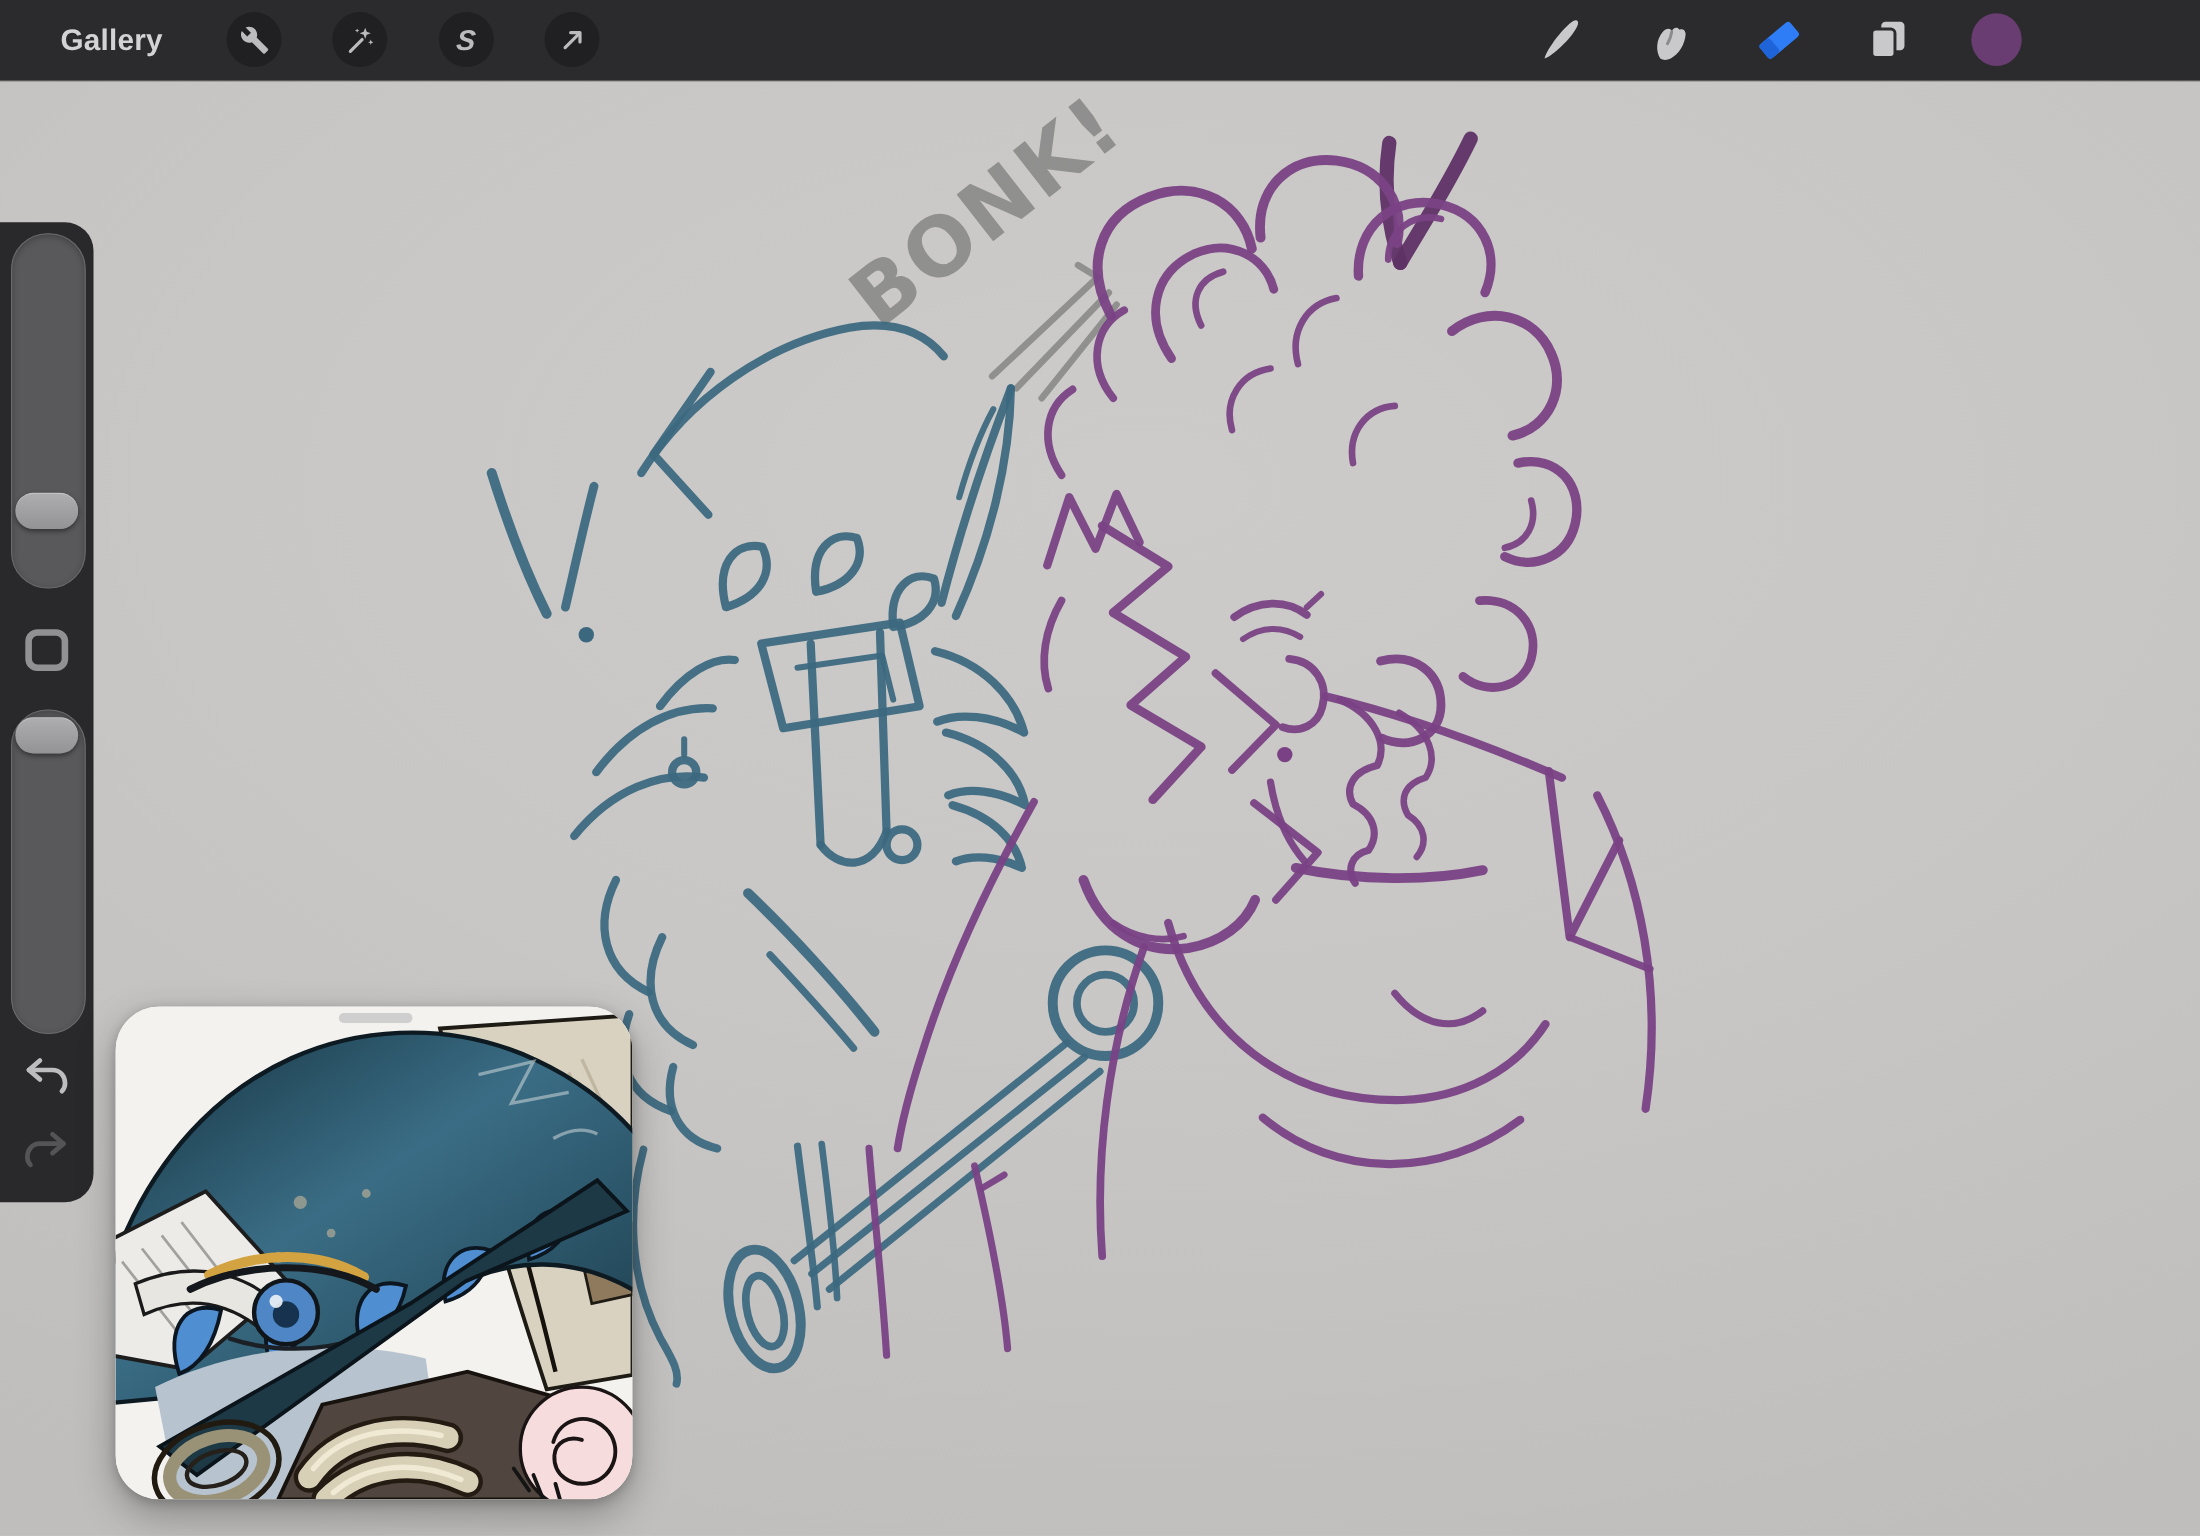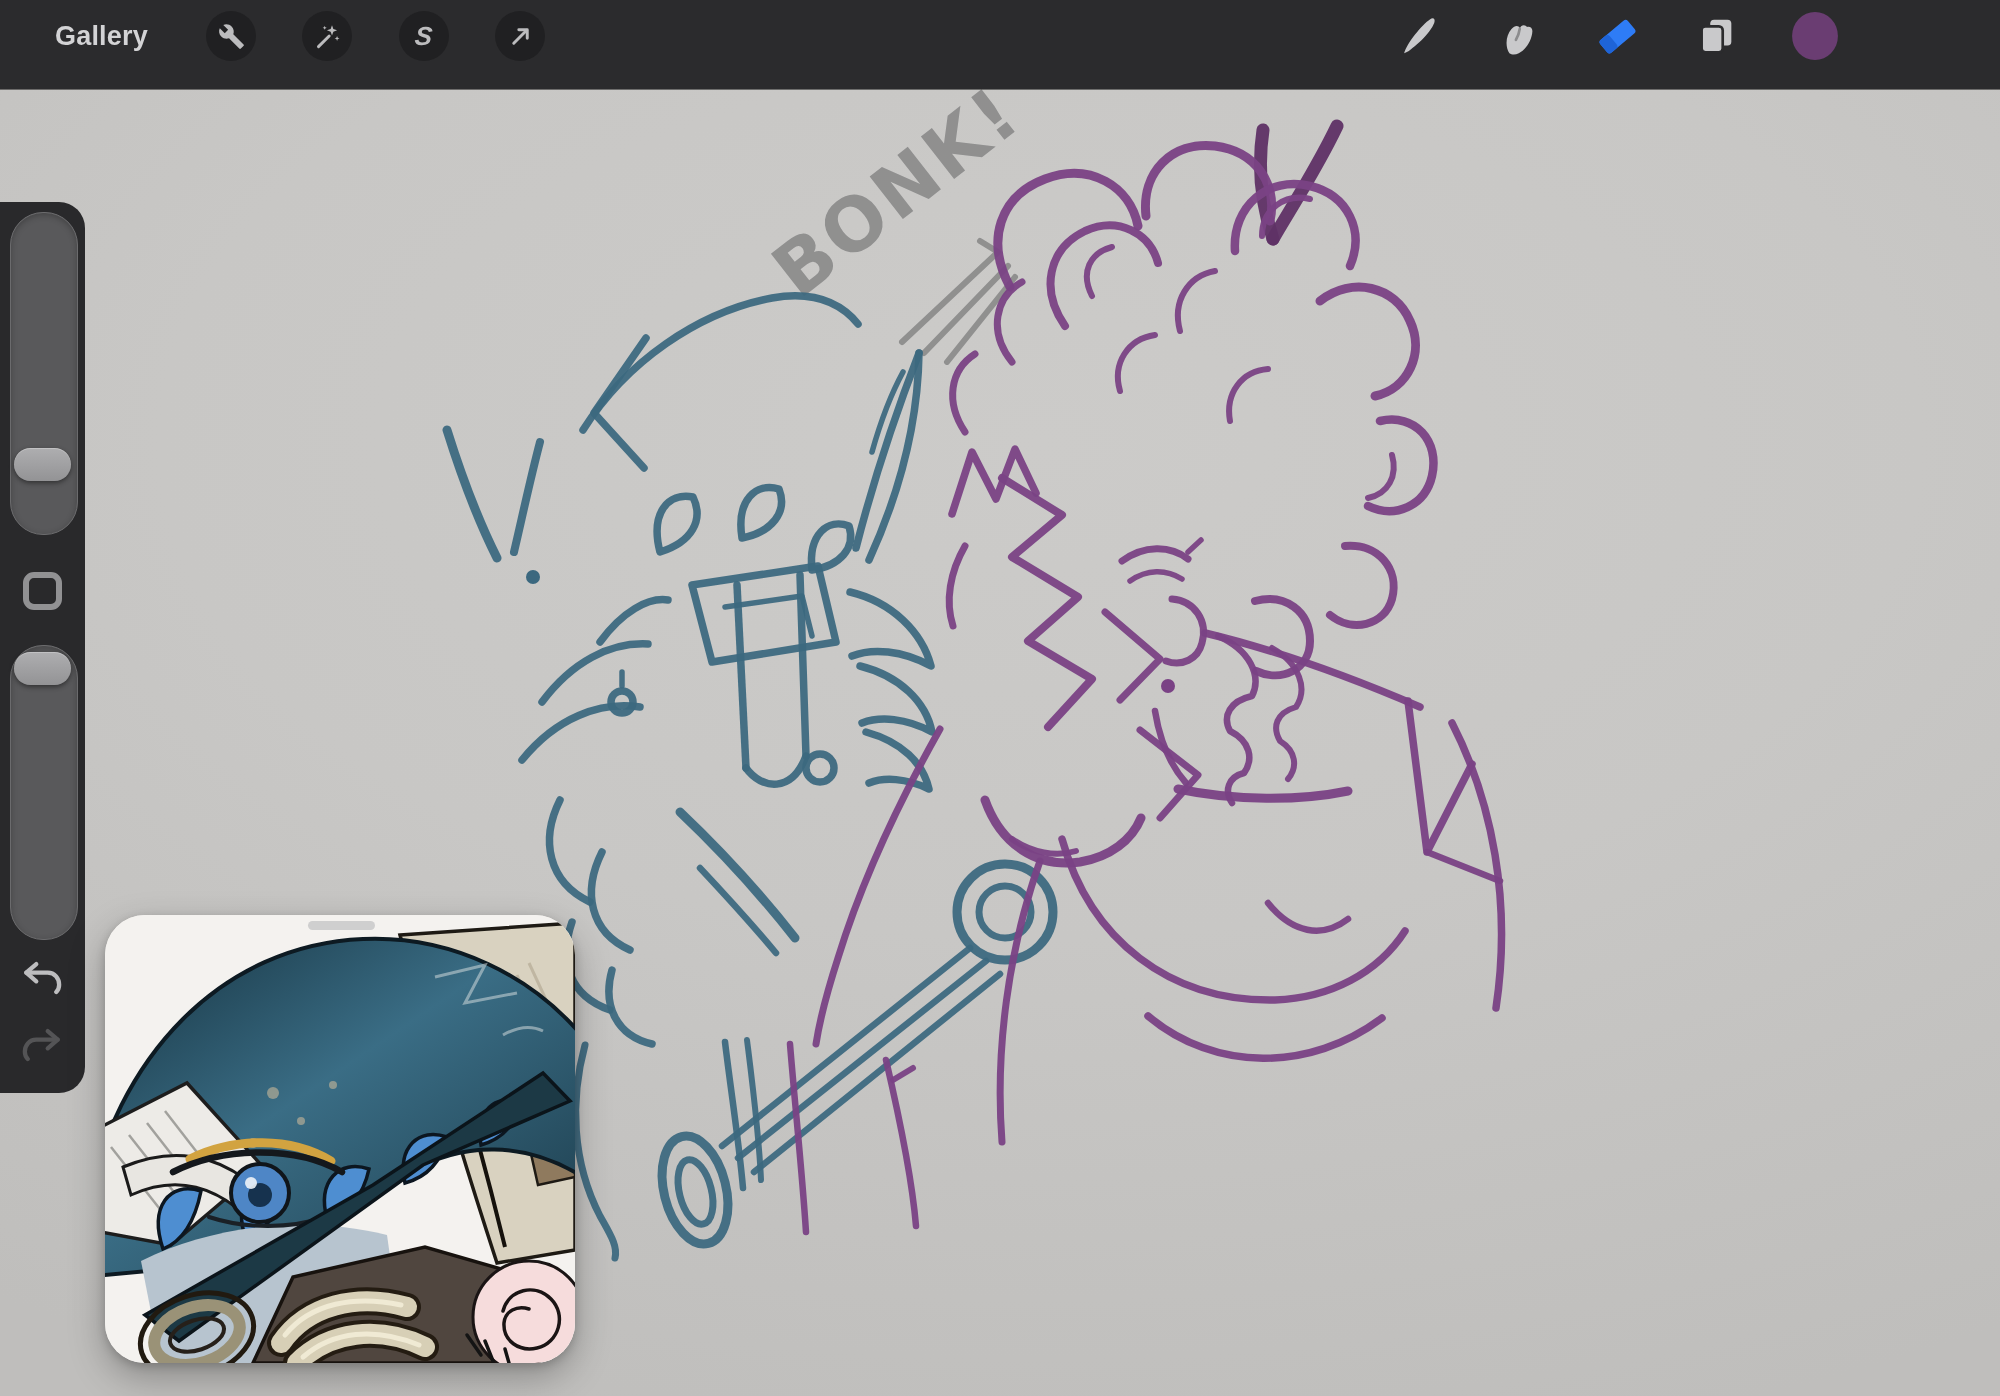--- a/index.html
+++ b/index.html
@@ -5,21 +5,21 @@
   html,body{margin:0;padding:0;width:2000px;height:1396px;overflow:hidden;
     font-family:"Liberation Sans",sans-serif;background:#c8c7c5;}
   .stage{position:absolute;inset:0;width:2000px;height:1396px;}
 
   
   .canvas{position:absolute;left:0;top:73px;width:2000px;height:1323px;
     background:radial-gradient(ellipse 1600px 900px at 52% 28%,#cccbc9 0%,#c8c7c5 55%,#bfbebc 115%);}
   .canvas svg{position:absolute;left:0;top:-73px;}
 
   
-  .topbar{position:absolute;left:0;top:0;width:2000px;height:89px;background:#2b2b2d;
+  .topbar{position:absolute;left:0;top:0;width:2000px;height:73px;background:#2b2b2d;
     box-shadow:0 1px 0 rgba(0,0,0,.45);z-index:30;}
   .gallery{position:absolute;left:55px;top:0;height:73px;line-height:73px;
     font-size:27px;font-weight:700;color:#d3d3d5;letter-spacing:.2px;}
   .circbtn{position:absolute;top:11px;width:50px;height:50px;border-radius:50%;
     background:#202022;display:flex;align-items:center;justify-content:center;}
   .flatbtn{position:absolute;top:11px;width:50px;height:50px;display:flex;align-items:center;justify-content:center;}
   .s-glyph{font-size:26px;font-weight:800;color:#bcbcbe;font-style:italic;transform:skewX(-6deg);}
 
   
   .sidebar{position:absolute;left:0;top:202px;width:85px;height:891px;background:#29292b;

